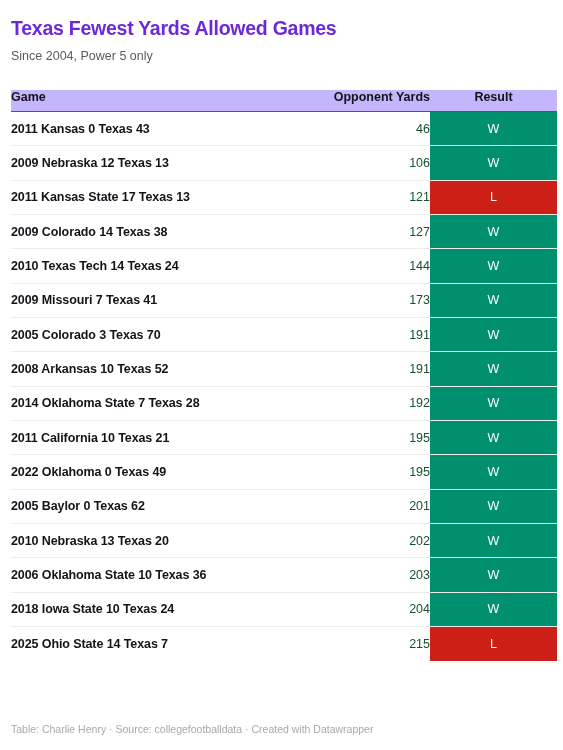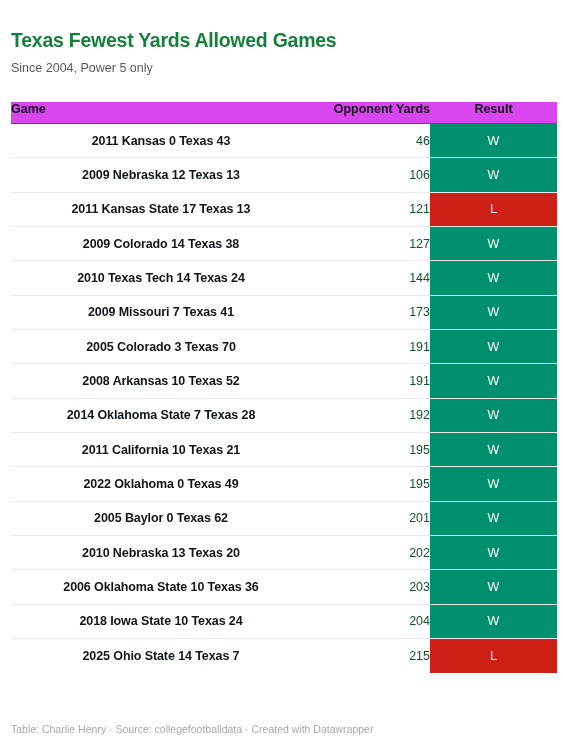--- a/index.html
+++ b/index.html
@@ -19,23 +19,23 @@
     height: 750px;
     box-sizing: border-box;
     padding: 0 6px 0 11px;
     position: relative;
   }
   .title {
     font-size: 19.5px;
     font-weight: bold;
     line-height: 24px;
     letter-spacing: -0.25px;
-    color: #15803d;
+    color: #6d28d9;
     margin: 0;
-    padding-top: 28px;
+    padding-top: 16px;
   }
   .subtitle {
     font-size: 12.5px;
     font-weight: normal;
     line-height: 17px;
     color: #5b5b5b;
     margin: 0;
     padding-top: 8px;
   }
   table.dw-table {
@@ -44,37 +44,37 @@
     table-layout: fixed;
     margin-top: 25px;
   }
   table.dw-table th {
     font-size: 12.5px;
     font-weight: bold;
     color: #11151a;
     padding: 0 0 7px 0;
     vertical-align: bottom;
     border-bottom: 1.6px solid #585858;
-    background: #d946ef;
+    background: #c4b5fd;
   }
   th.col-game   { text-align: left;  width: 300px; }
   th.col-yards  { text-align: right; width: 119px; padding-right: 7px; }
   th.col-result { text-align: center; width: 127px; margin-top: 32px; }
 
   table.dw-table td {
     font-size: 12.5px;
     height: 33.35px;
     padding: 0;
     border-bottom: 1px solid #ececec;
     vertical-align: middle;
   }
   td.cell-game {
     font-weight: bold;
     color: #11151a;
-    text-align: center;
+    text-align: left;
     letter-spacing: -0.1px;
   }
   td.cell-yards {
     font-weight: normal;
     color: #14532d;
     text-align: right;
     padding-right: 7px;
   }
   td.cell-result {
     text-align: center;

